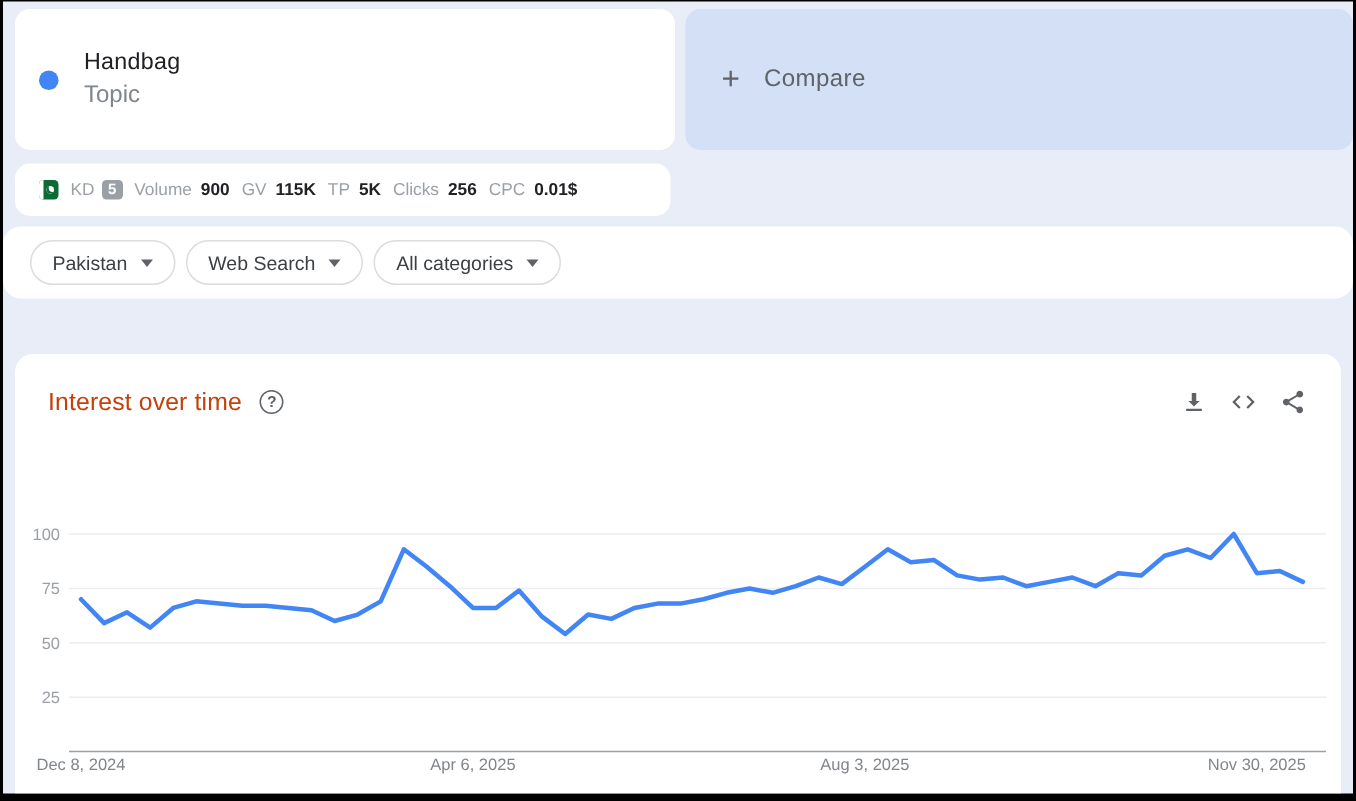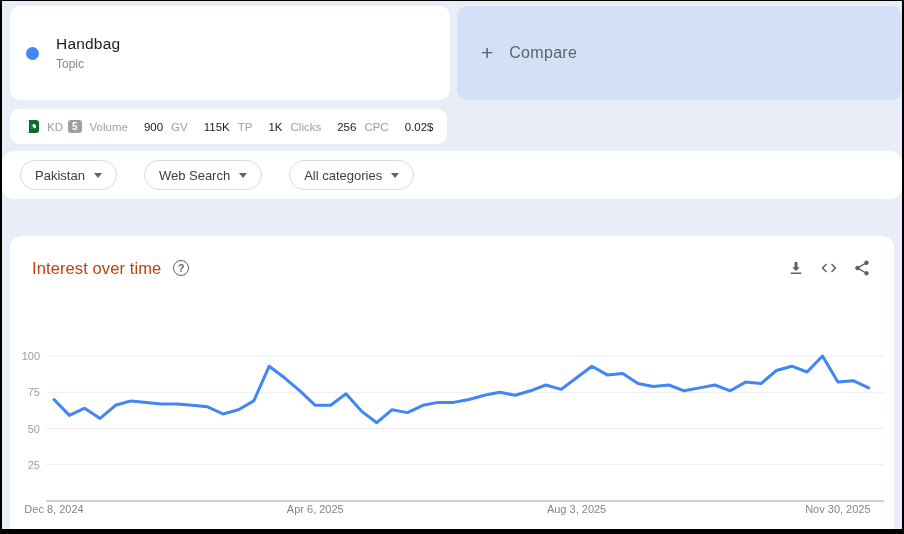--- a/index.html
+++ b/index.html
@@ -9,43 +9,43 @@
     background:#e9edf7;
     border:solid #000; border-width:1px 2px 5px 2px;
   }
   .card { position:absolute; background:#fff; border-radius:10px; }
 
   
   .term-card { left:8px; top:5px; width:440px; height:94px; display:flex; align-items:center; padding-left:16px; cursor:pointer; }
   .dot { width:13px; height:13px; border-radius:50%; background:#4285f4; flex:0 0 auto; }
   .term-text { margin-left:17px; }
   .term-title { font-size:15.5px; color:#202124; letter-spacing:.2px; }
-  .term-sub { font-size:12px; color:#80868b; margin-top:4px; }
+  .term-sub { font-size:16px; color:#80868b; margin-top:4px; }
 
   
   .compare-card { left:455px; top:5px; right:0; height:94px; background:#d3e0f5; border-radius:10px;
     display:flex; align-items:center; padding-left:24px; cursor:pointer; }
   .plus { font-size:21px; color:#5f6368; font-weight:400; }
   .compare-label { font-size:16px; color:#5f6368; font-weight:500; margin-left:16px; letter-spacing:.3px; }
 
   
   .stats-card { left:8px; top:108px; width:437px; height:35px; border-radius:10px;
     display:flex; align-items:center; padding-left:16px; font-size:11.5px; }
   .flag { position:relative; width:13px; height:13px; border-radius:3px; background:#0c6b33; overflow:hidden; flex:0 0 auto; }
   .flag::before { content:""; position:absolute; left:0; top:0; width:3px; height:13px; background:#fff; }
   .flag::after { content:""; position:absolute; right:3px; top:4px; width:5px; height:5px; border-radius:50%;
     background:#fff; box-shadow:1.5px -1px 0 0 #0c6b33 inset; }
   .stat-label { color:#9aa0a6; margin-left:8px;text-align:right; }
-  .stat-value { color:#202124; font-weight:400; margin-left:16px; }
+  .stat-value { color:#202124; font-weight:700; margin-left:6px; }
   .kd-badge { display:inline-block; margin-left:5px; background:#9aa0a6; color:#fff; font-weight:700;
     font-size:10px; line-height:13px; padding:0 4px; border-radius:3px; }
 
   
   .filters-card { left:0; top:150px; right:0; height:48px; border-radius:12px;
-    display:flex; align-items:center; padding-left:18px; gap:27px; }
+    display:flex; align-items:center; padding-left:18px; gap:7px; }
   .pill { display:flex; align-items:center; gap:9px; height:30px; padding:0 14px;
     background:#fff; border:1px solid #dadce0; border-radius:16px;
     font-family:"Liberation Sans", sans-serif; font-size:13px; color:#3c4043; cursor:pointer; }
   .caret { width:0; height:0; border-left:4px solid transparent; border-right:4px solid transparent;
     border-top:5px solid #5f6368; }
 
   
   .chart-card { left:8px; top:235px; right:8px; bottom:0; border-radius:12px 12px 0 0; }
   .chart-header { position:absolute; top:20px; left:22px; right:20px; display:flex; align-items:center; }
   .chart-title { font-size:16.5px; color:#c2410c; letter-spacing:.1px; }
@@ -77,25 +77,25 @@
 
   <div class="card stats-card">
     <span class="flag"></span>
     <span class="stat-label">KD</span>
     <span class="kd-badge">5</span>
     <span class="stat-label">Volume</span>
     <span class="stat-value">900</span>
     <span class="stat-label">GV</span>
     <span class="stat-value">115K</span>
     <span class="stat-label">TP</span>
-    <span class="stat-value">1K</span>
+    <span class="stat-value">5K</span>
     <span class="stat-label">Clicks</span>
     <span class="stat-value">256</span>
     <span class="stat-label">CPC</span>
-    <span class="stat-value">0.02$</span>
+    <span class="stat-value">0.01$</span>
   </div>
 
   <div class="card filters-card">
     <button class="pill">
       <span>Pakistan</span>
       <span class="caret"></span>
     </button>
     <button class="pill">
       <span>Web Search</span>
       <span class="caret"></span>

